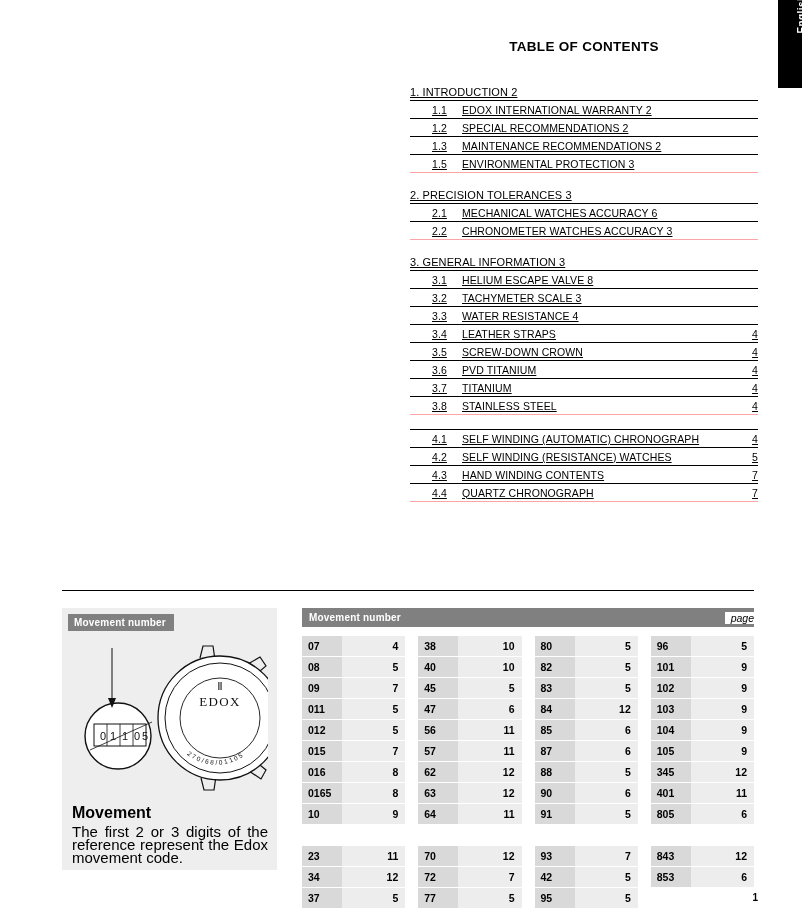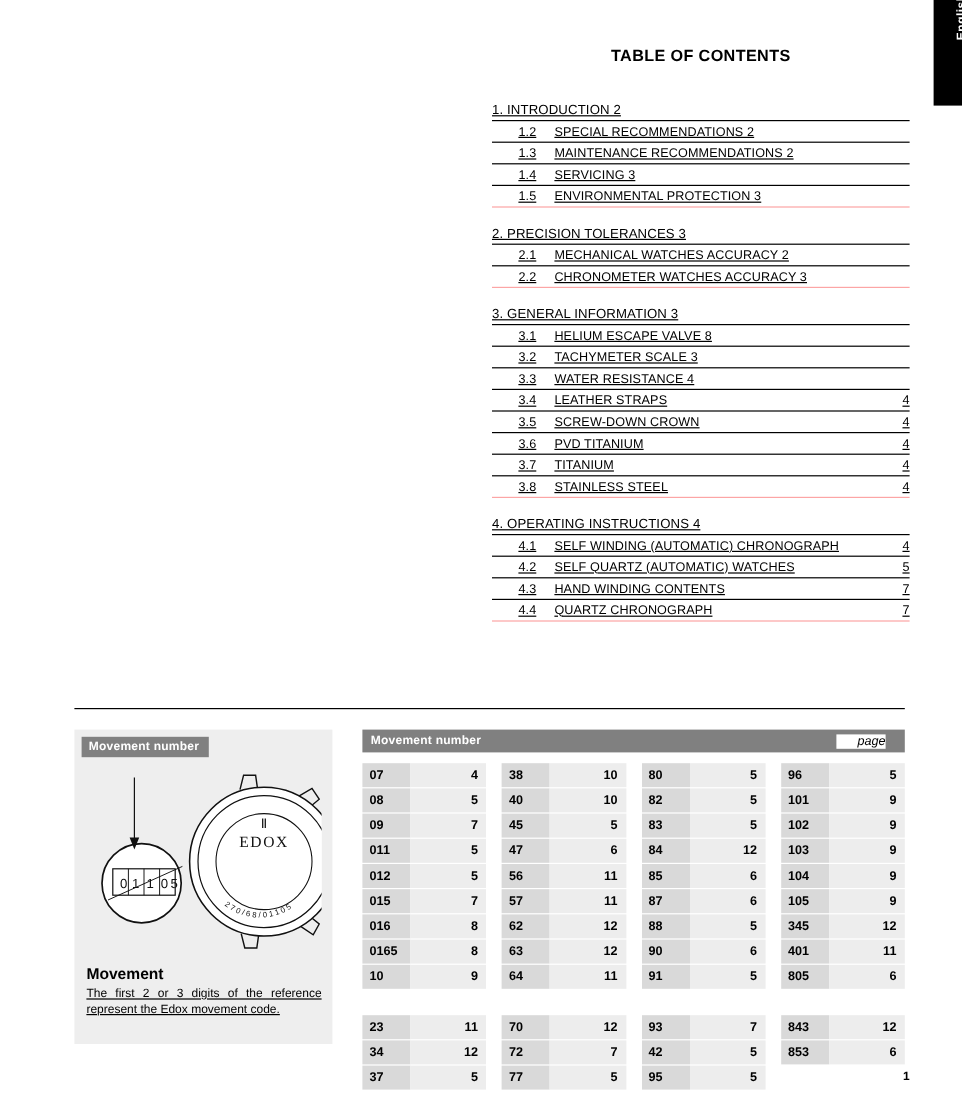--- a/index.html
+++ b/index.html
@@ -127,29 +127,28 @@
     left: 10px;
     top: 32px;
   }
   #movement-caption {
     position: absolute;
     left: 10px;
     top: 196px;
     width: 196px;
   }
   #movement-caption .cap-title {
-    font-size: 13px;
+    font-size: 16px;
     font-weight: bold;
     margin-bottom: 3px;
   }
   #movement-caption .cap-text {
-    font-size: 10px;
+    font-size: 15px;
     line-height: 13px;
     text-align: justify;
-    text-decoration: underline;
   }
 
   
   #table-area {
     position: absolute;
     left: 302px;
     top: 608px;
     width: 452px;
   }
   #table-header {
@@ -162,27 +161,27 @@
     position: absolute;
     left: 7px;
     top: 4px;
     color: #ffffff;
     font-size: 10px;
     font-weight: bold;
     letter-spacing: 0.2px;
   }
   #table-header .th-page {
     position: absolute;
-    right: 16px;
+    right: 0px;
     top: 4px;
     color: #000000;
     font-size: 10.5px;
     font-style: italic;
     background: #ffffff;
-    padding-left: 18px;
+    padding-left: 6px;
   }
   #table-columns {
     display: flex;
     gap: 13px;
   }
   .tbl-col {
     flex: 1 1 0;
   }
   .tbl-row {
     display: flex;
@@ -227,46 +226,46 @@
 <div id="english-tab">
   <div class="tab-label">English</div>
 </div>
 
 <div id="toc">
   <div id="toc-title">TABLE OF CONTENTS</div>
 
   <div class="toc-group">
     <div class="toc-chapter">1. INTRODUCTION  2</div>
     <div class="toc-row">
+      <span class="toc-num">1.1</span>
+      <span class="toc-label">EDOX INTERNATIONAL WARRANTY  2</span>
+      <span class="toc-page"></span>
+    </div>
+    <div class="toc-row">
       <span class="toc-num">1.2</span>
       <span class="toc-label">SPECIAL RECOMMENDATIONS  2</span>
       <span class="toc-page"></span>
     </div>
     <div class="toc-row">
       <span class="toc-num">1.3</span>
       <span class="toc-label">MAINTENANCE RECOMMENDATIONS  2</span>
       <span class="toc-page"></span>
     </div>
     <div class="toc-row">
-      <span class="toc-num">1.4</span>
-      <span class="toc-label">SERVICING  3</span>
-      <span class="toc-page"></span>
-    </div>
-    <div class="toc-row">
       <span class="toc-num">1.5</span>
       <span class="toc-label">ENVIRONMENTAL PROTECTION  3</span>
       <span class="toc-page"></span>
     </div>
   </div>
 
   <div class="toc-group">
     <div class="toc-chapter">2. PRECISION TOLERANCES  3</div>
     <div class="toc-row">
       <span class="toc-num">2.1</span>
-      <span class="toc-label">MECHANICAL WATCHES ACCURACY  2</span>
+      <span class="toc-label">MECHANICAL WATCHES ACCURACY  6</span>
       <span class="toc-page"></span>
     </div>
     <div class="toc-row">
       <span class="toc-num">2.2</span>
       <span class="toc-label">CHRONOMETER WATCHES ACCURACY  3</span>
       <span class="toc-page"></span>
     </div>
   </div>
 
   <div class="toc-group">
@@ -307,29 +306,28 @@
       <span class="toc-page">4</span>
     </div>
     <div class="toc-row">
       <span class="toc-num">3.8</span>
       <span class="toc-label">STAINLESS STEEL</span>
       <span class="toc-page">4</span>
     </div>
   </div>
 
   <div class="toc-group">
-    <div class="toc-chapter">4. OPERATING INSTRUCTIONS  4</div>
     <div class="toc-row">
       <span class="toc-num">4.1</span>
       <span class="toc-label">SELF WINDING (AUTOMATIC) CHRONOGRAPH</span>
       <span class="toc-page">4</span>
     </div>
     <div class="toc-row">
       <span class="toc-num">4.2</span>
-      <span class="toc-label">SELF QUARTZ (AUTOMATIC) WATCHES</span>
+      <span class="toc-label">SELF WINDING (RESISTANCE) WATCHES</span>
       <span class="toc-page">5</span>
     </div>
     <div class="toc-row">
       <span class="toc-num">4.3</span>
       <span class="toc-label">HAND WINDING CONTENTS</span>
       <span class="toc-page">7</span>
     </div>
     <div class="toc-row">
       <span class="toc-num">4.4</span>
       <span class="toc-label">QUARTZ CHRONOGRAPH</span>

